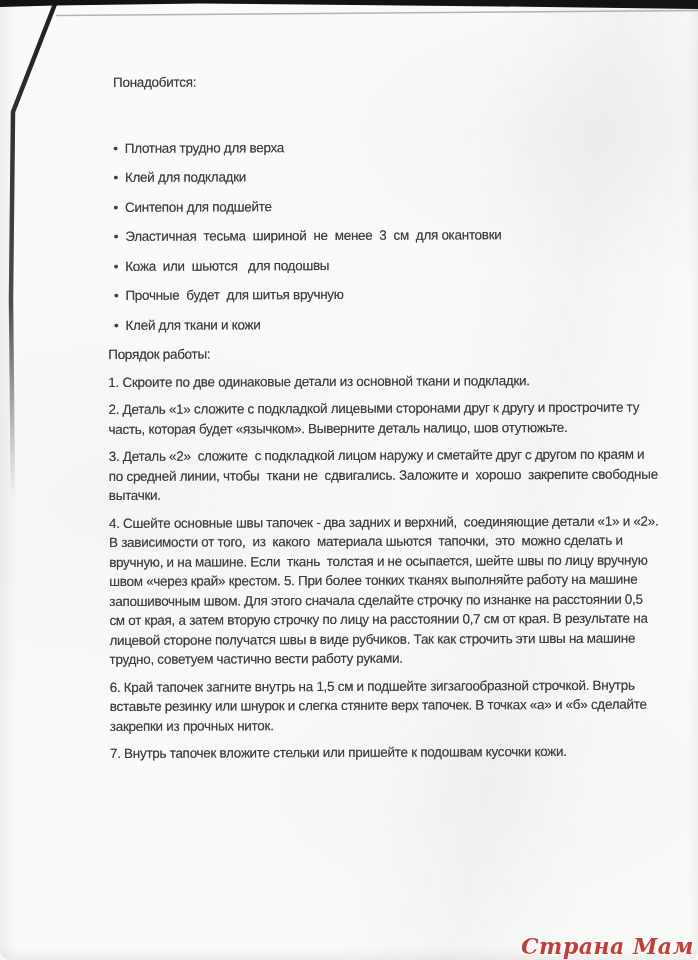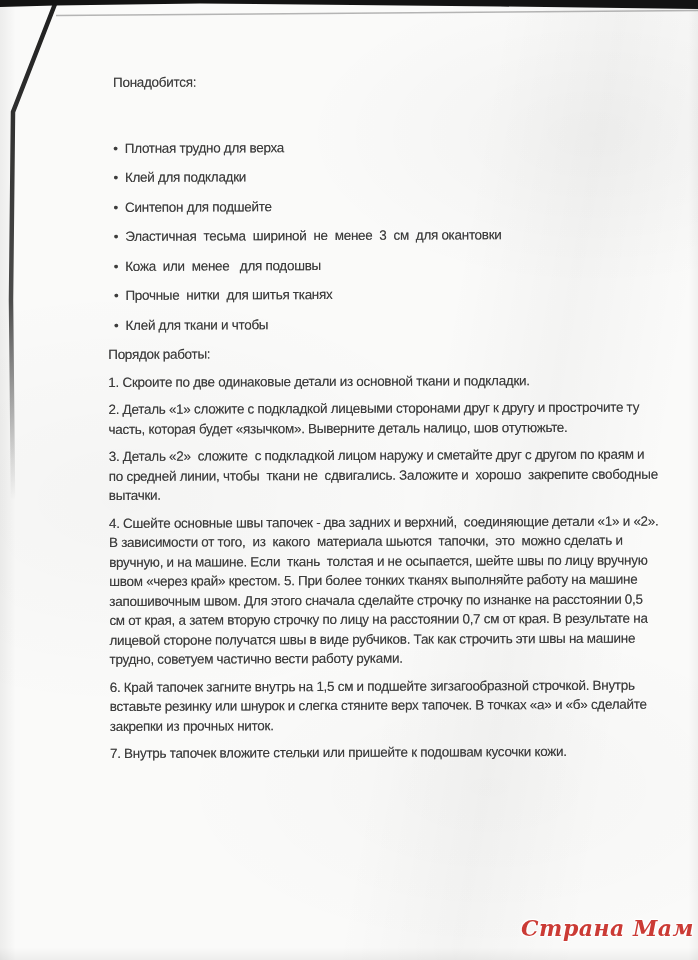--- a/index.html
+++ b/index.html
@@ -21,20 +21,21 @@
     width: 698px; height: 960px;
     background:
       radial-gradient(ellipse 420px 220px at 85% 14%, rgba(0,0,0,0.03), transparent 70%),
       radial-gradient(ellipse 520px 300px at 18% 52%, rgba(0,0,0,0.022), transparent 72%),
       radial-gradient(ellipse 460px 240px at 70% 82%, rgba(0,0,0,0.02), transparent 70%),
       linear-gradient(100deg, transparent 58%, rgba(0,0,0,0.028) 72%, transparent 86%),
       linear-gradient(90deg, rgba(0,0,0,0.055) 0px, transparent 16px),
       linear-gradient(270deg, rgba(0,0,0,0.04) 0px, transparent 10px),
       linear-gradient(0deg, rgba(0,0,0,0.05) 0px, transparent 13px),
       var(--paper);
+    border-radius: 10px;
   }
   .scan-artifacts {
     position: absolute; inset: 0;
     width: 698px; height: 960px;
     pointer-events: none;
   }
   .content {
     position: absolute;
     left: 107px; top: 73px;
     width: 552px;
@@ -63,21 +64,21 @@
     margin: 0 0 8px 0;
     white-space: pre-wrap;
   }
   .steps { margin: 0; }
   .step {
     margin: 0 0 8px 0;
     white-space: pre-wrap;
   }
   .watermark {
     position: absolute;
-    right: 4px; bottom: 19px;
+    right: 4px; bottom: 1px;
     font-family: "DejaVu Serif", serif;
     font-style: italic;
     font-weight: bold;
     font-size: 22px;
     letter-spacing: 0.5px;
     color: var(--watermark);
     text-shadow:
       -1px -1px 1px #ffffff, 1px -1px 1px #ffffff,
       -1px 1px 1px #ffffff, 1px 1px 1px #ffffff,
       0 0 5px #ffffff;
@@ -107,25 +108,25 @@
 
     <ul class="materials">
   <li class="material"><span class="bullet">•</span><span class="mat-text">Плотная трудно для верха</span></li>
 
   <li class="material"><span class="bullet">•</span><span class="mat-text">Клей для подкладки</span></li>
 
   <li class="material"><span class="bullet">•</span><span class="mat-text">Синтепон для подшейте</span></li>
 
   <li class="material"><span class="bullet">•</span><span class="mat-text">Эластичная  тесьма  шириной  не  менее  3  см  для окантовки</span></li>
 
-  <li class="material"><span class="bullet">•</span><span class="mat-text">Кожа  или  менее   для подошвы</span></li>
+  <li class="material"><span class="bullet">•</span><span class="mat-text">Кожа  или  шьются   для подошвы</span></li>
 
-  <li class="material"><span class="bullet">•</span><span class="mat-text">Прочные  нитки  для шитья тканях</span></li>
+  <li class="material"><span class="bullet">•</span><span class="mat-text">Прочные  будет  для шитья вручную</span></li>
 
-  <li class="material"><span class="bullet">•</span><span class="mat-text">Клей для ткани и чтобы</span></li>
+  <li class="material"><span class="bullet">•</span><span class="mat-text">Клей для ткани и кожи</span></li>
 </ul>
 
     <p class="heading2">Порядок работы:</p>
 
     <div class="steps">
   <p class="step">1. Скроите по две одинаковые детали из основной ткани и подкладки.</p>
 
   <p class="step">2. Деталь «1» сложите с подкладкой лицевыми сторонами друг к другу и прострочите ту часть, которая будет «язычком». Выверните деталь налицо, шов отутюжьте.</p>
 
   <p class="step">3. Деталь «2»  сложите  с подкладкой лицом наружу и сметайте друг с другом по краям и по средней линии, чтобы  ткани не  сдвигались. Заложите и  хорошо  закрепите свободные вытачки.</p>

